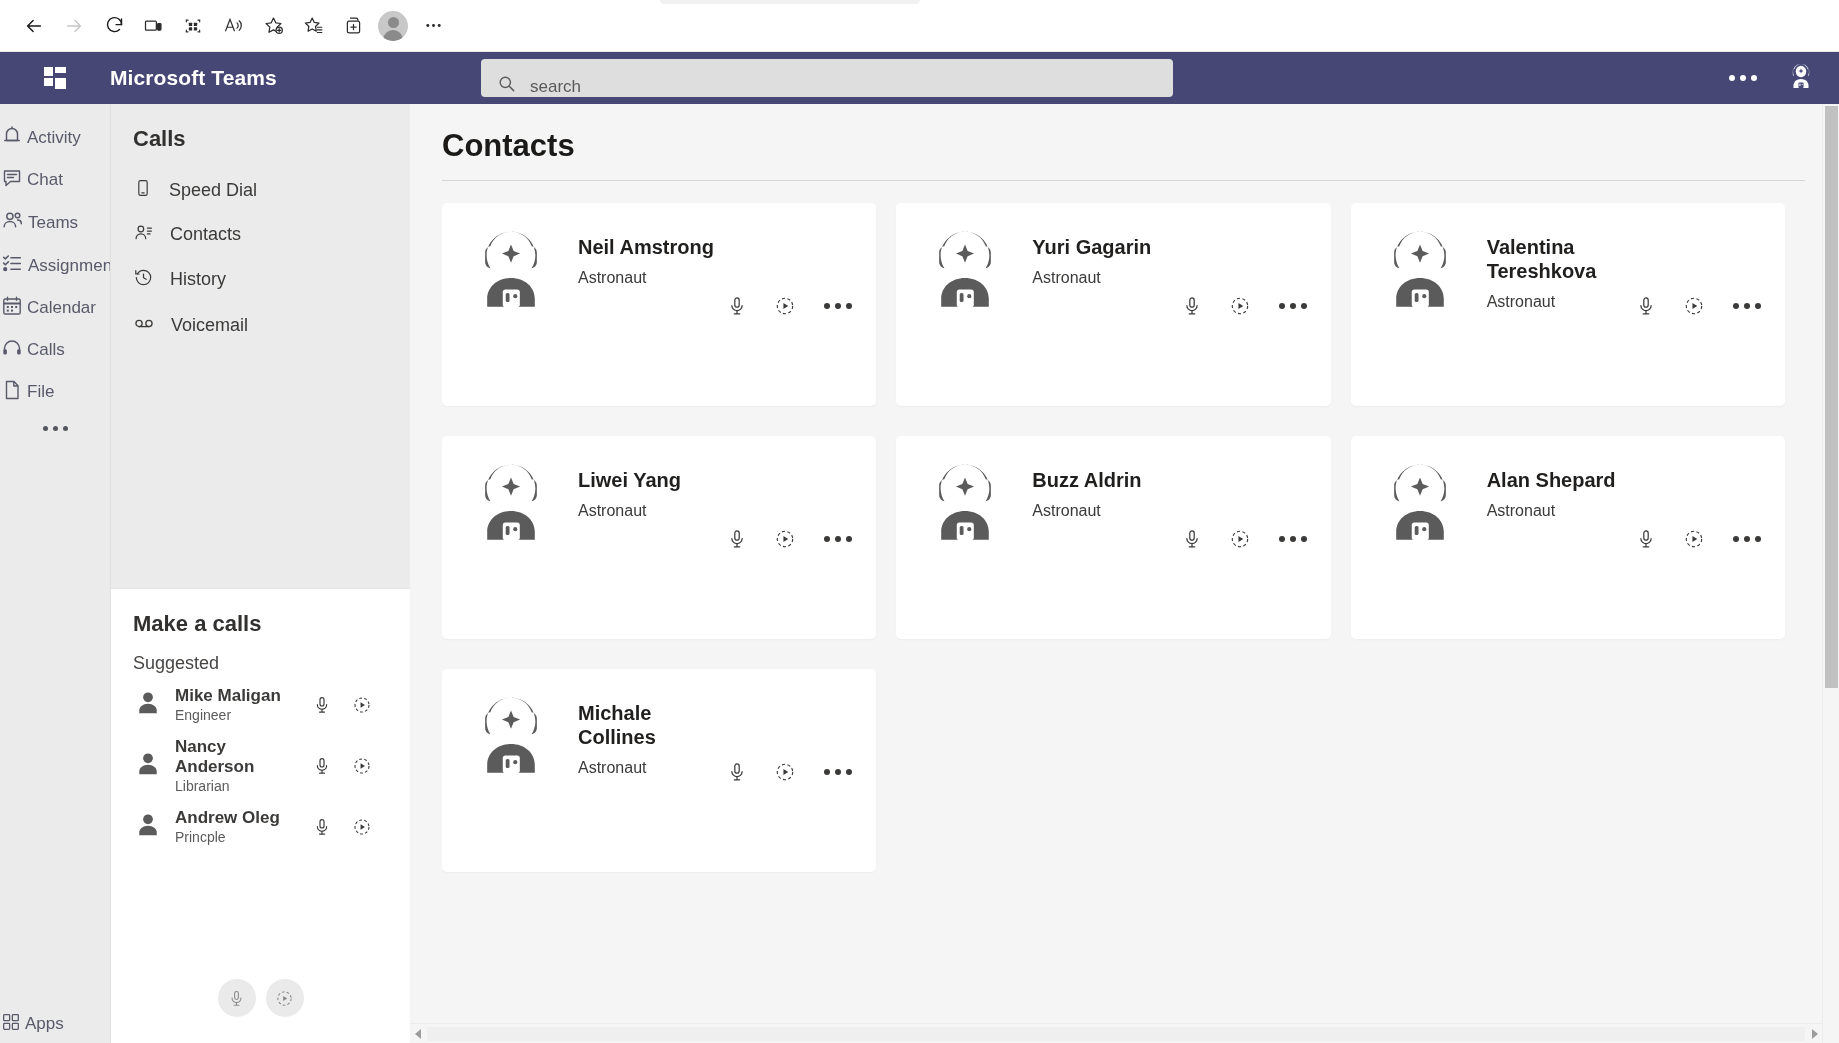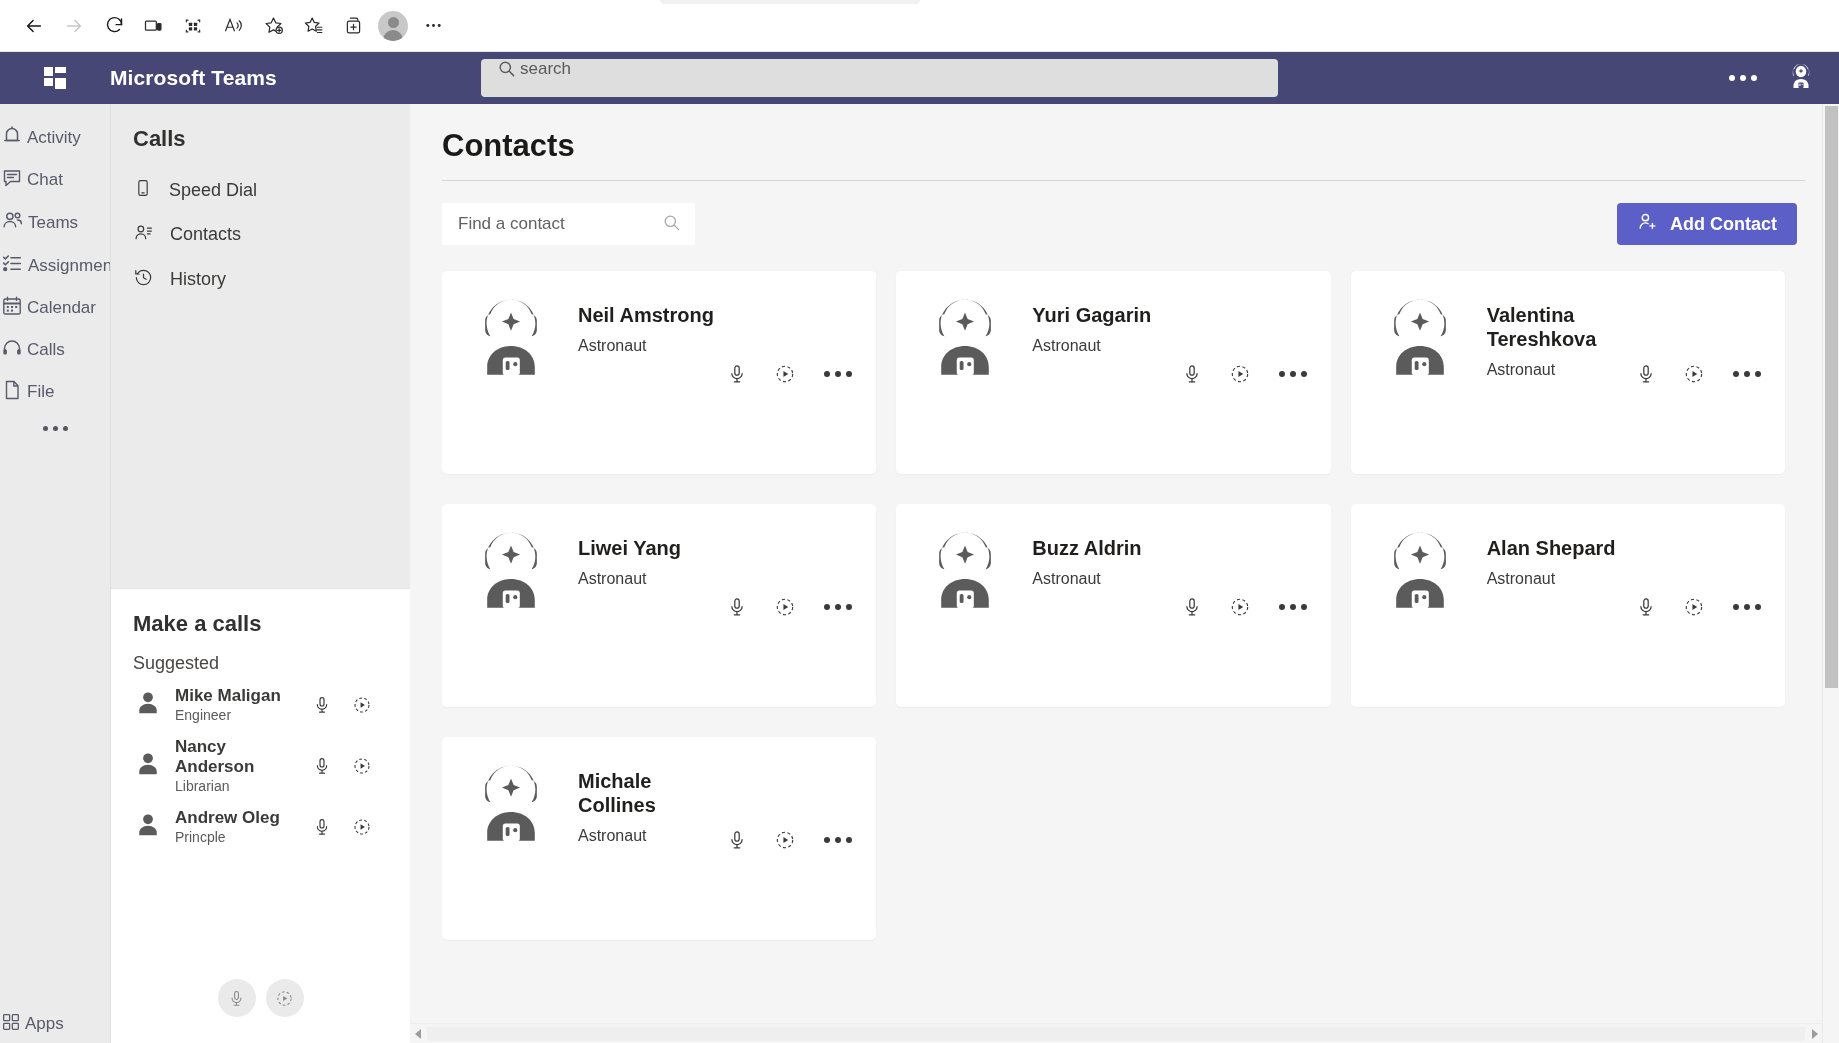--- a/index.html
+++ b/index.html
@@ -80,23 +80,23 @@
   .waffle-grid i { background: #fff; display: block; }
   .waffle-grid i:nth-child(1) { height: 9px; }
   .waffle-grid i:nth-child(2) { height: 6px; align-self: start; }
   .waffle-grid i:nth-child(3) { height: 8px; align-self: start; }
   .waffle-grid i:nth-child(4) { height: 11px; }
   .teams-title {
     color: #fff; font-size: 21px; font-weight: bold;
     letter-spacing: 0.1px;
   }
   .teams-search {
-    position: absolute; left: 481px; width: 797px;
+    position: absolute; left: 481px; width: 692px;
     height: 38px; background: #dededf; border-radius: 4px;
-    display: flex; align-items: flex-start; gap: 4px; padding: 0 16px;
+    display: flex; align-items: flex-end; gap: 14px; padding: 0 16px;
     cursor: text;
   }
   .teams-search .ph { font-size: 17px; color: #5a5a5a; }
   .teams-header-right {
     position: absolute; right: 22px;
     display: flex; align-items: center; gap: 28px;
   }
   .dots-white { display: flex; gap: 5px; cursor: pointer; }
   .dots-white i { width: 6px; height: 6px; border-radius: 50%; background: #fff; }
 
@@ -516,20 +516,30 @@
             <span>
               <svg width="21" height="21" viewBox="0 0 24 24" fill="none" stroke="#3b3a39" stroke-width="1.4" stroke-linecap="round">
                 <path d="M3.8 12a8.2 8.2 0 108.2-8.2c-3 0-5.6 1.6-7 4"></path>
                 <path d="M3.2 4.2v3.8h3.8"></path>
                 <path d="M12 8v4.3l3 1.8"></path>
               </svg>
             </span>
             <span class="lbl">History</span>
           </div>
 
+          <div class="calls-nav-item">
+            <span>
+              <svg width="22" height="22" viewBox="0 0 24 24" fill="none" stroke="#3b3a39" stroke-width="1.4">
+                <circle cx="6.6" cy="12.5" r="3.4"></circle>
+                <circle cx="17.4" cy="12.5" r="3.4"></circle>
+                <path d="M6.6 15.9h10.8" stroke-linecap="round"></path>
+              </svg>
+            </span>
+            <span class="lbl">Voicemail</span>
+          </div>
         </div>
       </div>
 
       <div class="calls-fill"></div>
 
       <div class="makecall">
         <div class="makecall-title">Make a calls</div>
         <div class="suggested-label">Suggested</div>
 
         <div class="sug-item">
@@ -632,42 +642,20 @@
           </div>
         </div>
       </div>
     </div>
 
     <div class="main">
       <div class="main-inner">
         <div class="page-title">Contacts</div>
         <div class="title-rule"></div>
 
-        <div class="toolbar">
-          <div class="find-box">
-            <span class="ph">Find a contact</span>
-            <span>
-              <svg width="19" height="19" viewBox="0 0 24 24" fill="none" stroke="#a6a6a6" stroke-width="1.6" stroke-linecap="round">
-                <circle cx="10.5" cy="10.5" r="6.5"></circle>
-                  <path d="M15.5 15.5L21 21"></path>
-              </svg>
-            </span>
-          </div>
-
-          <button class="add-contact-btn">
-            <span>
-              <svg width="21" height="21" viewBox="0 0 24 24" fill="none" stroke="#fff" stroke-width="1.6" stroke-linecap="round">
-                <circle cx="9.6" cy="7.6" r="3.6"></circle>
-                <path d="M3.6 19.6c0-3.3 2.7-6 6-6 1.2 0 2.3.35 3.2.95"></path>
-                <path d="M17.6 14.2v5.6M14.8 17h5.6"></path>
-              </svg>
-            </span>
-            <span>Add Contact</span>
-          </button>
-        </div>
 
         <div class="cards-scroll">
           <div class="cards-grid" id="contacts-grid">
               <div class="contact-card">
     <div class="card-top">
       <div>
 <svg width="94" height="94" viewBox="0 0 64 64" fill="#5b5b5b">
   <path d="M32 6c-9.2 0-16.6 7.2-16.6 16.1 0 3.2 1 6.2 2.6 8.7 -2-.3-3.6-2.1-3.6-4.3v-6.3c0-2.1 1.5-3.9 3.5-4.3C20 9.9 25.5 6 32 6s12 3.9 14.1 9.9c2 .4 3.5 2.2 3.5 4.3v6.3c0 2.2-1.6 4-3.6 4.3 1.6-2.5 2.6-5.5 2.6-8.7C48.6 13.2 41.2 6 32 6z"></path>
   <ellipse cx="32" cy="22.4" rx="11.4" ry="12.2" fill="#fff"></ellipse>
   <path d="M32 14.6l1.8 4.4 4.4 1.8-4.4 1.8L32 27l-1.8-4.4-4.4-1.8 4.4-1.8z" fill="#5b5b5b"></path>

